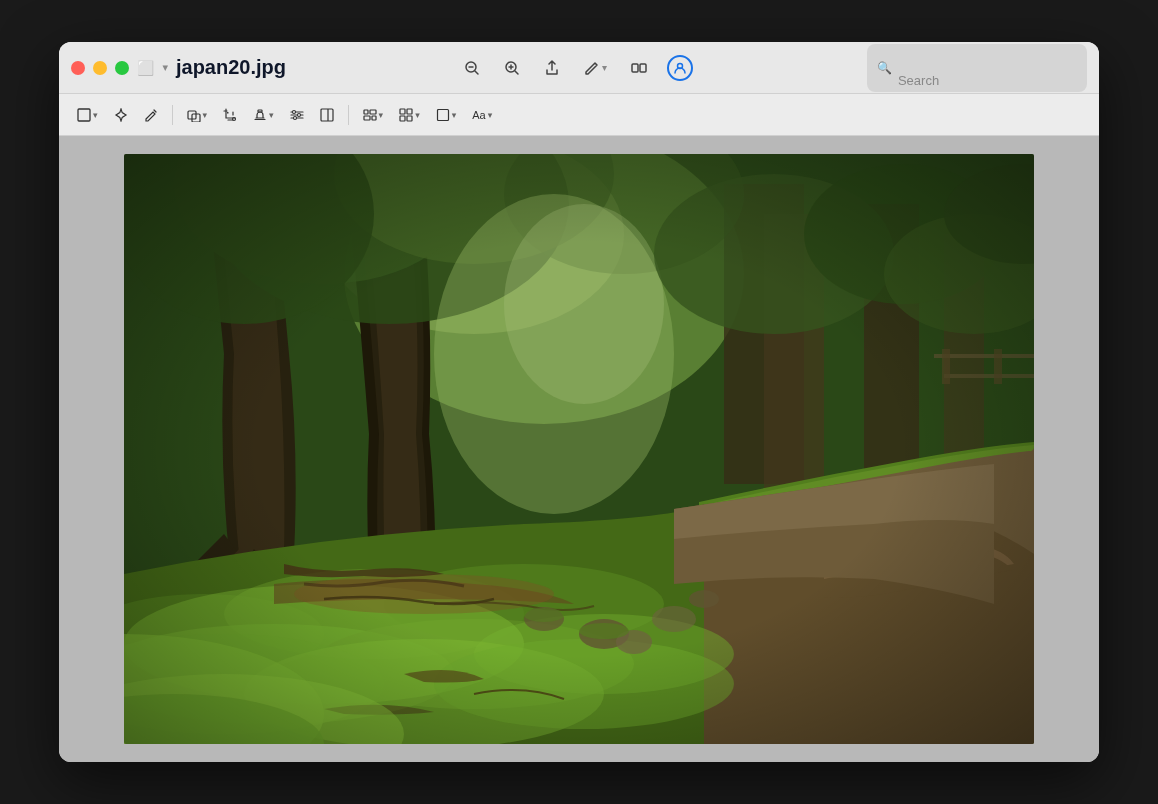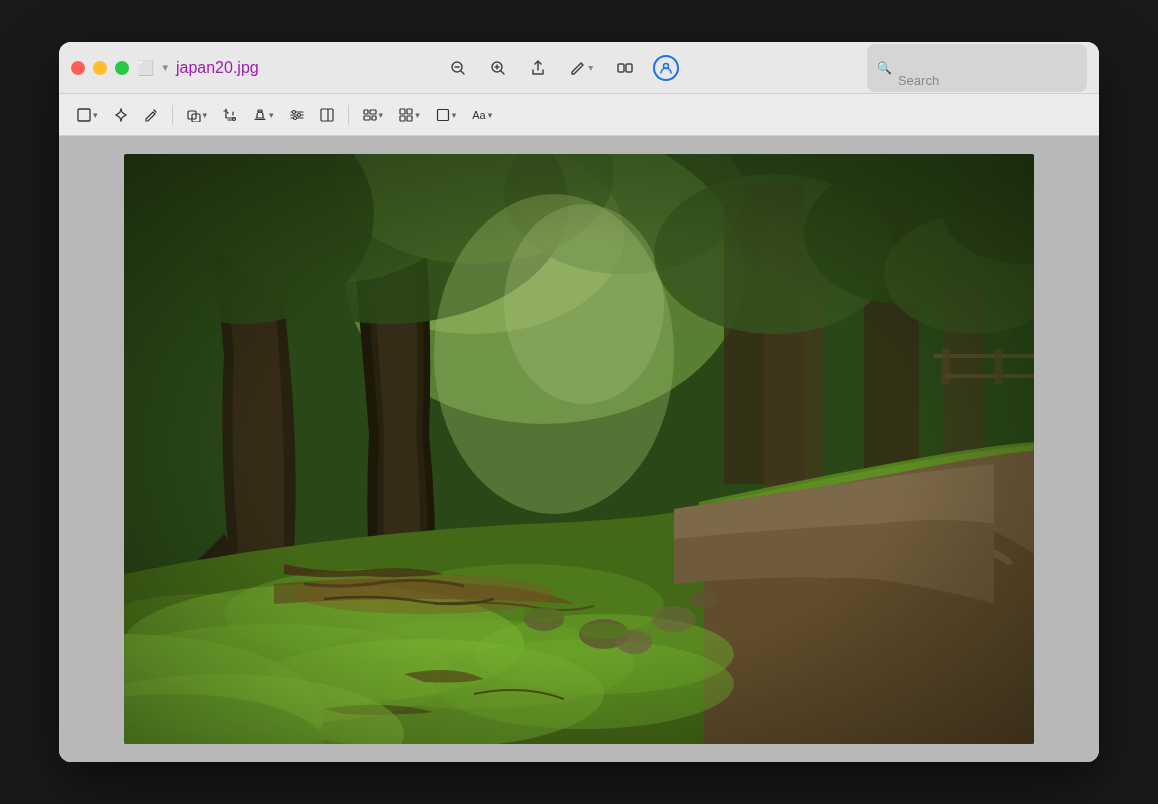--- a/index.html
+++ b/index.html
@@ -57,23 +57,23 @@
       color: #555;
       cursor: pointer;
     }
     .title-chevron {
       display: flex;
       align-items: center;
       gap: 2px;
       cursor: pointer;
     }
     .filename {
-      font-size: 16px;
-      font-weight: 400;
-      color: #a21caf;
+      font-size: 20px;
+      font-weight: 700;
+      color: #0f172a;
     }
     .titlebar-center {
       flex: 1;
       display: flex;
       justify-content: center;
       align-items: center;
       gap: 16px;
     }
     .titlebar-btn {
       background: none;

